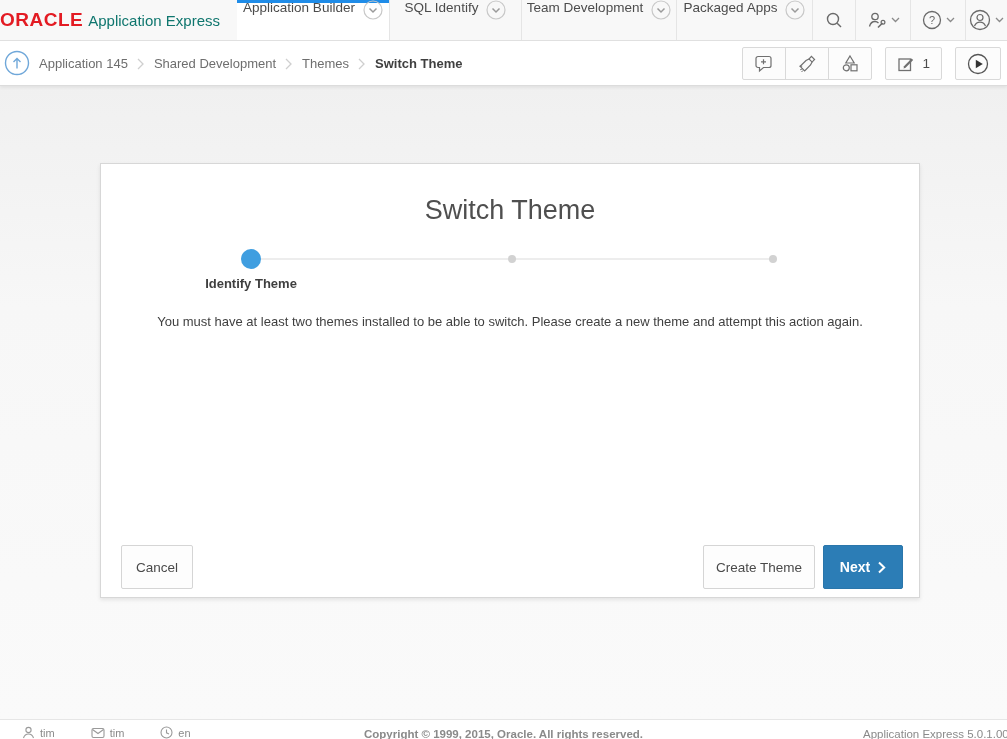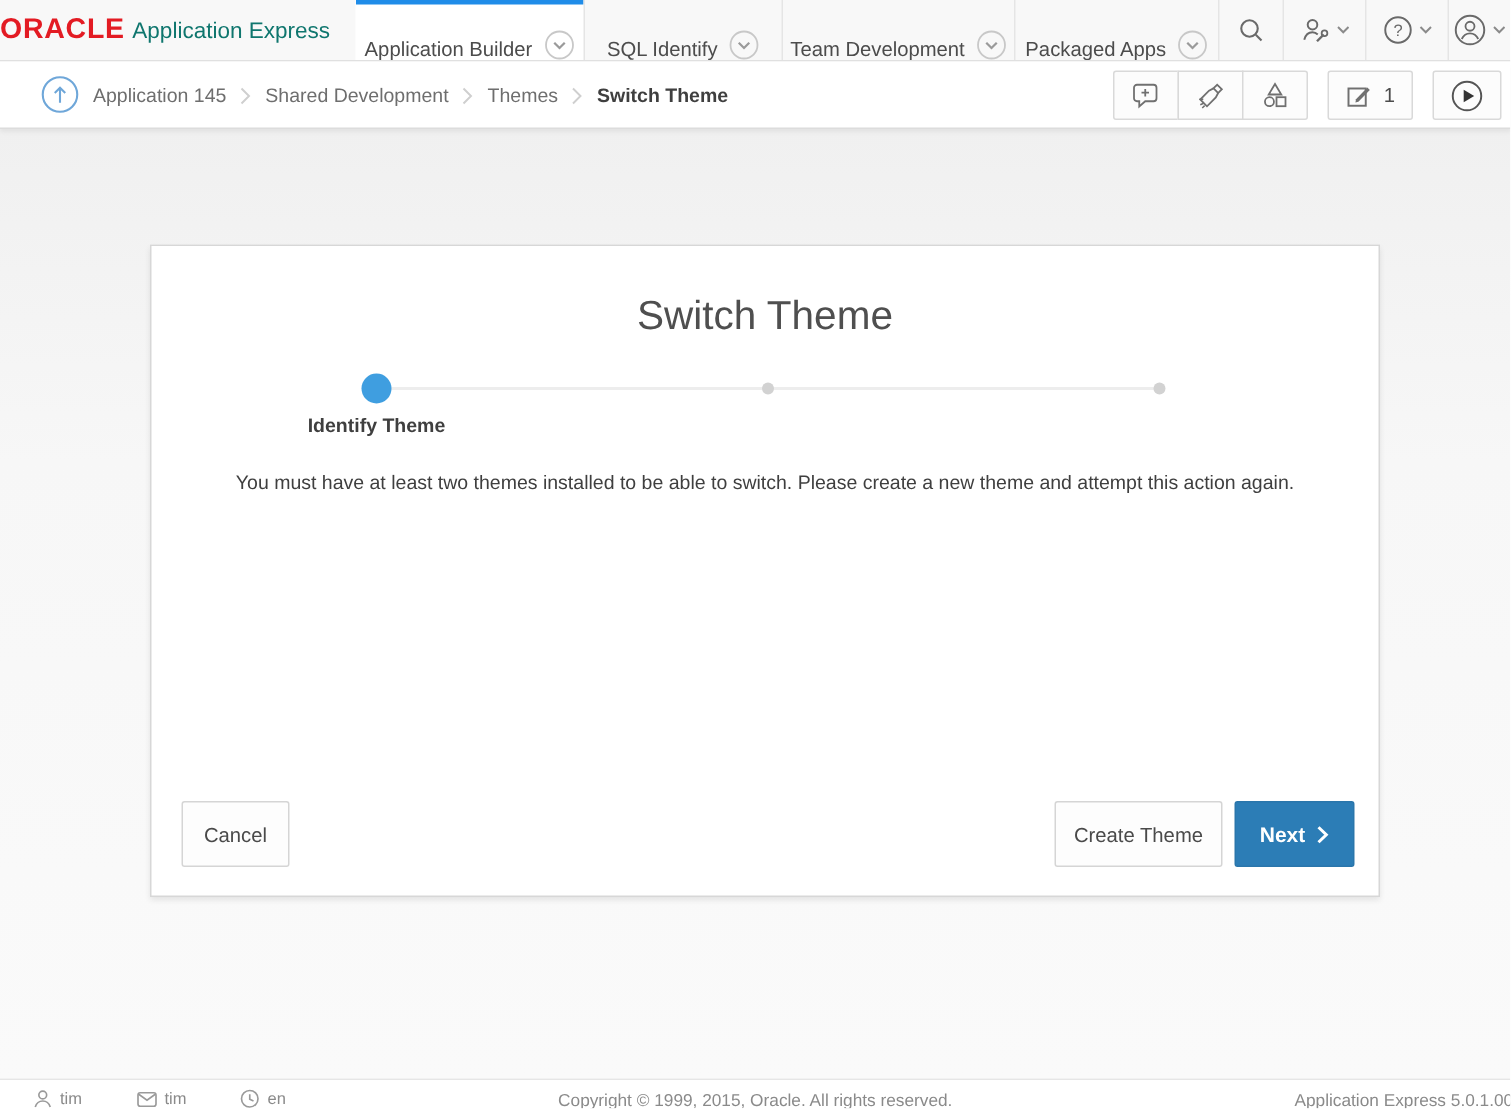--- a/index.html
+++ b/index.html
@@ -10,21 +10,21 @@
   
   .topbar {
     position: absolute; top: 0; left: 0; width: 1007px; height: 41px;
     background: #f8f8f8; border-bottom: 1px solid #e0e0e0;
     display: flex; align-items: stretch; overflow: hidden;
   }
   .logo-area { width: 237px; display: flex; align-items: center; }
   .logo-brand { color: #e31b23; font-weight: bold; font-size: 19px; letter-spacing: 0.5px; }
   .logo-product { color: #0f766e; font-size: 15px; margin-left: 5px; }
   .tab {
-    display: flex; align-items: flex-end; justify-content: center; gap: 8px;
+    display: flex; align-items: flex-start; justify-content: center; gap: 8px;
     font-size: 13.5px; color: #4c4c4c; border-right: 1px solid #e5e5e5;
     cursor: pointer; position: relative; background: transparent;
   }
   .tab:first-of-type { border-left: 1px solid #e5e5e5; }
   .tab.active { background: #fff; box-shadow: inset 0 3px 0 #1f8ce8; }
   .tab-ab { width: 153px; } .tab-sw { width: 132px; } .tab-td { width: 155px; } .tab-pa { width: 136px; }
   .chev-circle { display: inline-flex; }
   .icon-cell {
     display: flex; align-items: center; justify-content: center; gap: 4px;
     border-right: 1px solid #e5e5e5; cursor: pointer;
@@ -32,21 +32,21 @@
   .icon-cell:last-child { border-right: none; }
   .cell-search { width: 43px; } .cell-admin { width: 55px; } .cell-help { width: 55px; } .cell-user { width: 41px; }
 
   
   .crumbbar {
     position: absolute; top: 41px; left: 0; width: 1007px; height: 45px;
     background: #ffffff; border-bottom: 1px solid #dcdcdc;
     box-shadow: 0 2px 3px rgba(0,0,0,0.06);
     display: flex; align-items: center; z-index: 5;
   }
-  .crumb-left { display: flex; align-items: center; padding-left: 27px; gap: 9px; }
+  .crumb-left { display: flex; align-items: center; padding-left: 4px; gap: 9px; }
   .crumb-item { font-size: 13px; color: #6e6e6e; cursor: pointer; }
   .crumb-item.current { font-weight: bold; color: #3f3f3f; cursor: default; }
   .crumb-sep { display: inline-flex; margin-top: 1px; }
   .crumb-right { position: absolute; right: 6px; top: 6px; display: flex; align-items: center; }
   .tbtn {
     height: 33px; background: #fcfcfc; border: 1px solid #d9d9d9;
     display: inline-flex; align-items: center; justify-content: center;
     padding: 0 11px; cursor: pointer;
   }
   .tbtn-group { display: inline-flex; margin-right: 13px; }
@@ -78,42 +78,42 @@
   .dot-mid { left: 407px; } .dot-end { left: 668px; }
   .step-label {
     position: absolute; top: 112px; left: 150px; transform: translateX(-50%);
     font-size: 13px; font-weight: bold; color: #3f3f3f; white-space: nowrap;
   }
   .wizard-message {
     position: absolute; top: 150px; left: 0; width: 100%;
     text-align: center; font-size: 13px; color: #3f3f3f;
   }
   .btn {
-    position: absolute; bottom: 19px; height: 44px; border-radius: 2px;
+    position: absolute; bottom: 8px; height: 44px; border-radius: 2px;
     font-family: "Liberation Sans", sans-serif; font-size: 13.5px;
     display: inline-flex; align-items: center; justify-content: center; cursor: pointer;
   }
   .btn-secondary { background: #fdfdfd; border: 1px solid #d5d5d5; color: #4a4a4a; }
   .btn-cancel { left: 20px; width: 72px; }
   .btn-create { right: 104px; width: 112px; }
   .btn-next {
     right: 16px; width: 80px; background: #2c7db6; border: 1px solid #2a76ab;
     color: #fff; font-weight: bold; font-size: 14px; gap: 8px;
   }
 
   
   .footer {
     position: absolute; bottom: 0; left: 0; width: 1007px; height: 20px;
     background: #fff; border-top: 1px solid #e6e6e6; overflow: hidden;
   }
   .footer-left { position: absolute; left: 22px; top: 6px; display: flex; gap: 36px; }
   .footer-item { display: flex; align-items: center; gap: 5px; font-size: 11px; color: #8a8a8a; }
   .footer-copy {
     position: absolute; left: 50%; transform: translateX(-50%); top: 8px;
-    font-size: 11.5px; color: #8a8a8a; white-space: nowrap;
+    font-size: 11.5px; color: #8a8a8a; white-space: nowrap; font-weight: bold;
   }
   .footer-version { position: absolute; left: 863px; top: 8px; font-size: 11.5px; color: #8a8a8a; white-space: nowrap; }
 
   svg { display: block; }
 </style>
 </head>
 <body>
 
 <div class="screen">
 

